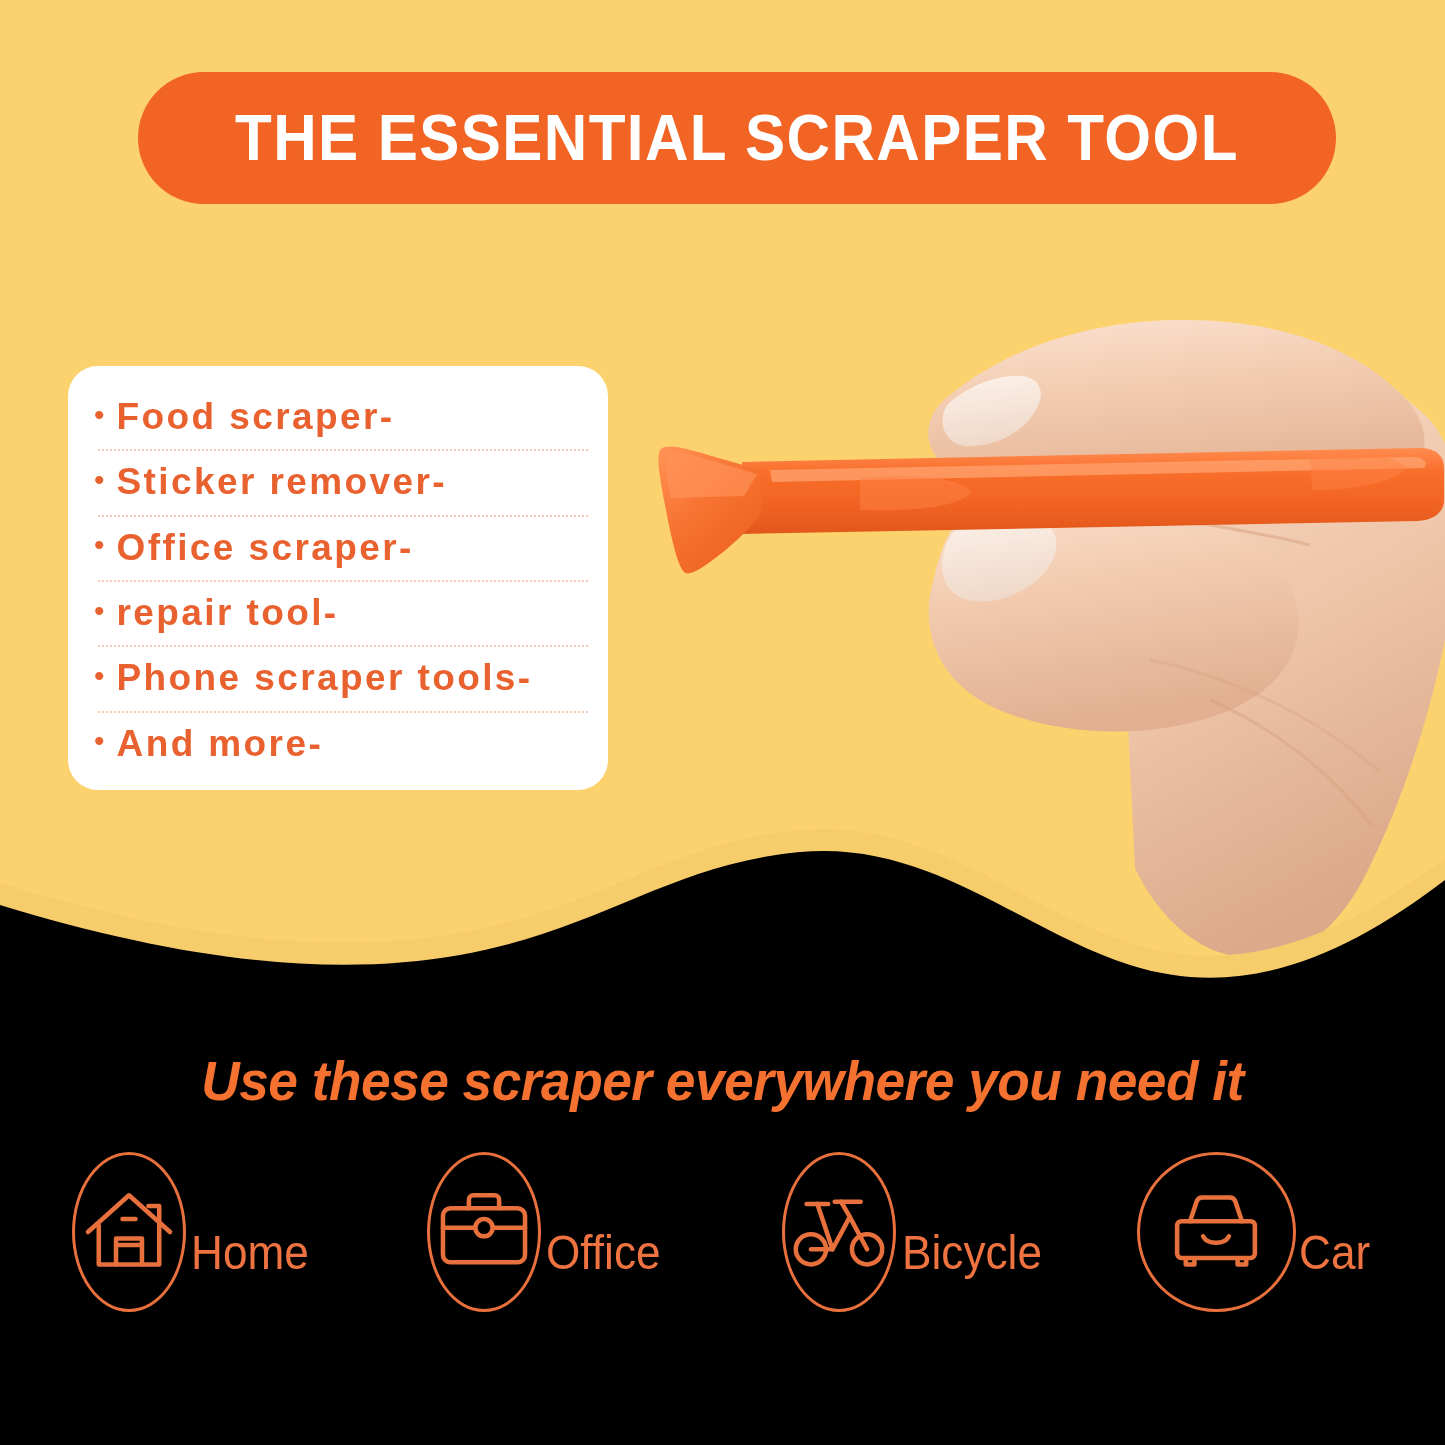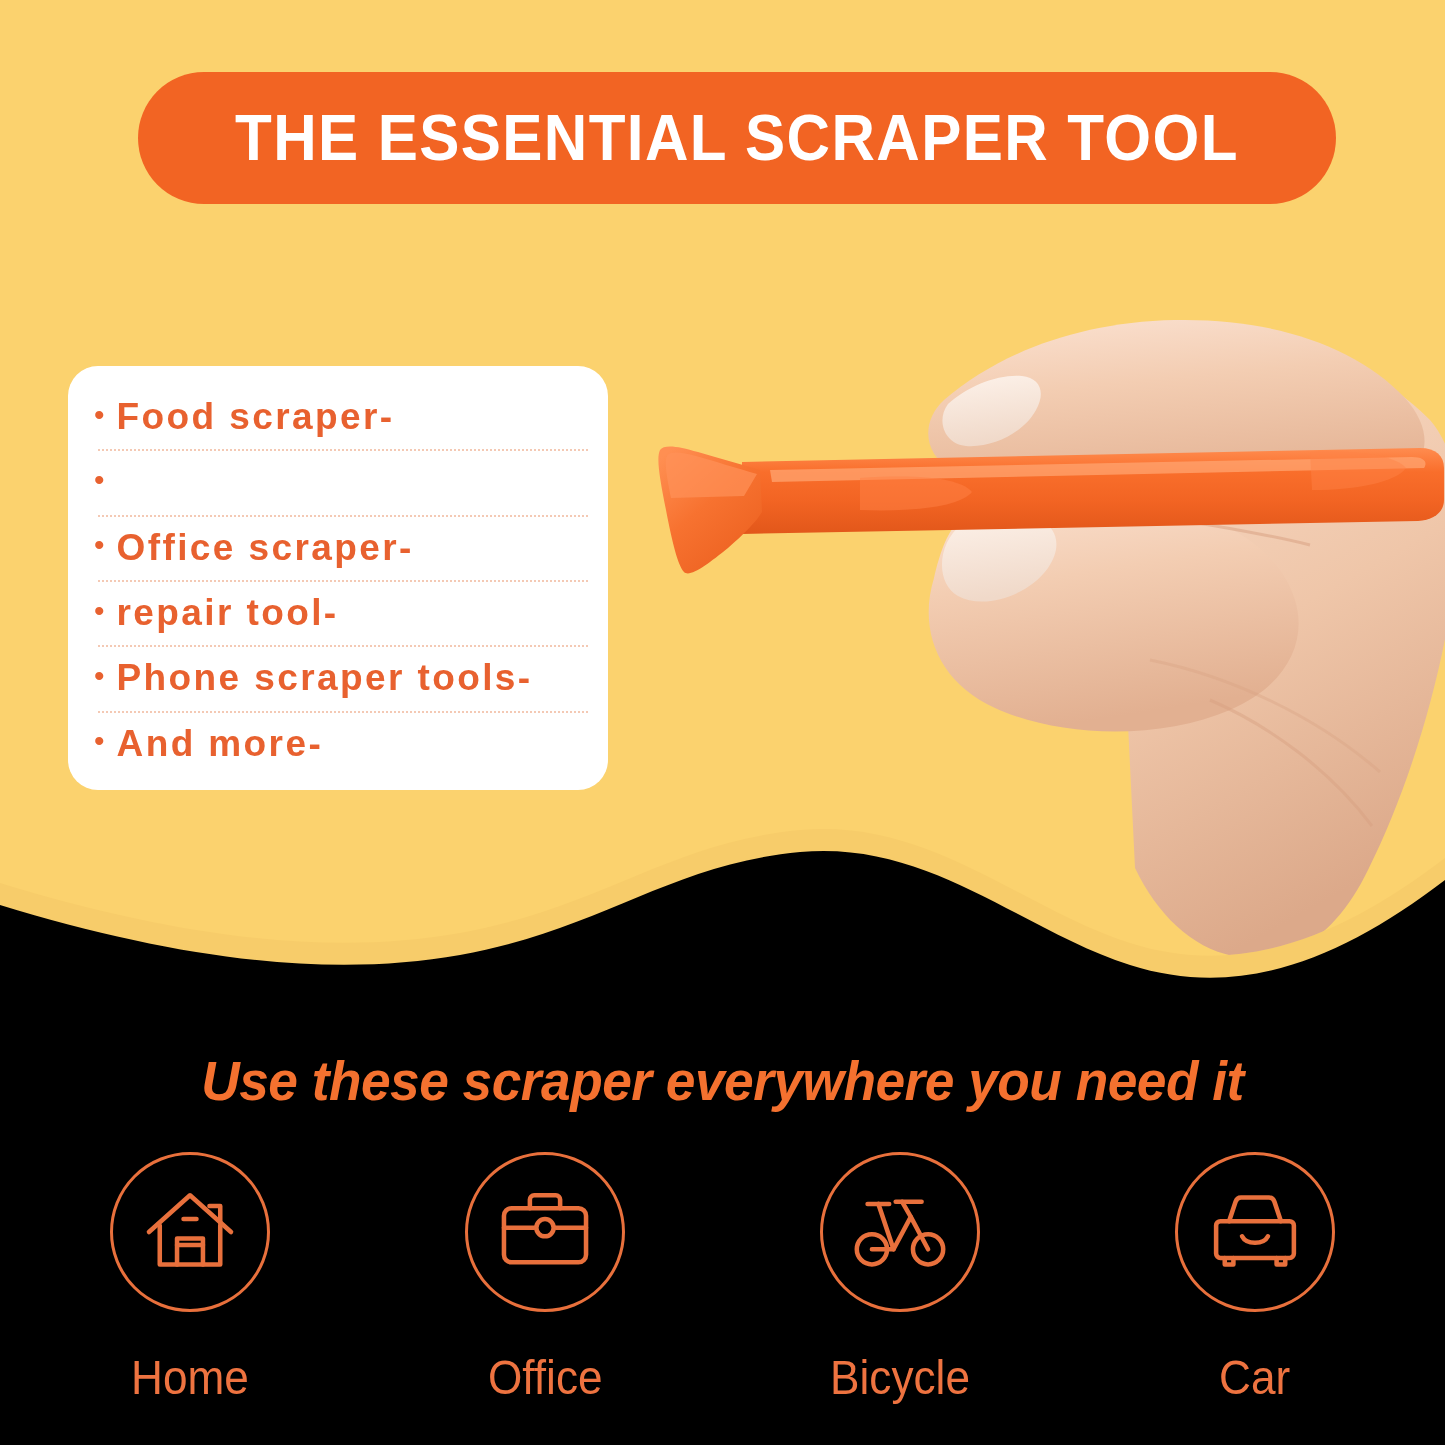--- a/index.html
+++ b/index.html
@@ -130,21 +130,20 @@
     left: 72px;
     top: 1152px;
     width: 1301px;
     display: flex;
     justify-content: space-between;
     align-items: flex-start;
   }
   .usage-item {
     width: 236px;
     display: flex;
-    flex-direction: column;
     align-items: center;
   }
   .usage-circle {
     width: 160px;
     height: 160px;
     border: 3px solid #E8703C;
     border-radius: 50%;
     display: flex;
     align-items: center;
     justify-content: center;
@@ -285,20 +284,21 @@
     <div class="header-title">THE ESSENTIAL SCRAPER TOOL</div>
   </div>
 
   <div class="feature-card">
     <div class="feature-row">
       <span class="feature-bullet">•</span>
       <span class="feature-text">Food scraper-</span>
     </div>
     <div class="feature-row">
       <span class="feature-bullet">•</span>
+      <span class="feature-text">Sticker remover-</span>
     </div>
     <div class="feature-row">
       <span class="feature-bullet">•</span>
       <span class="feature-text">Office scraper-</span>
     </div>
     <div class="feature-row">
       <span class="feature-bullet">•</span>
       <span class="feature-text">repair tool-</span>
     </div>
     <div class="feature-row">

